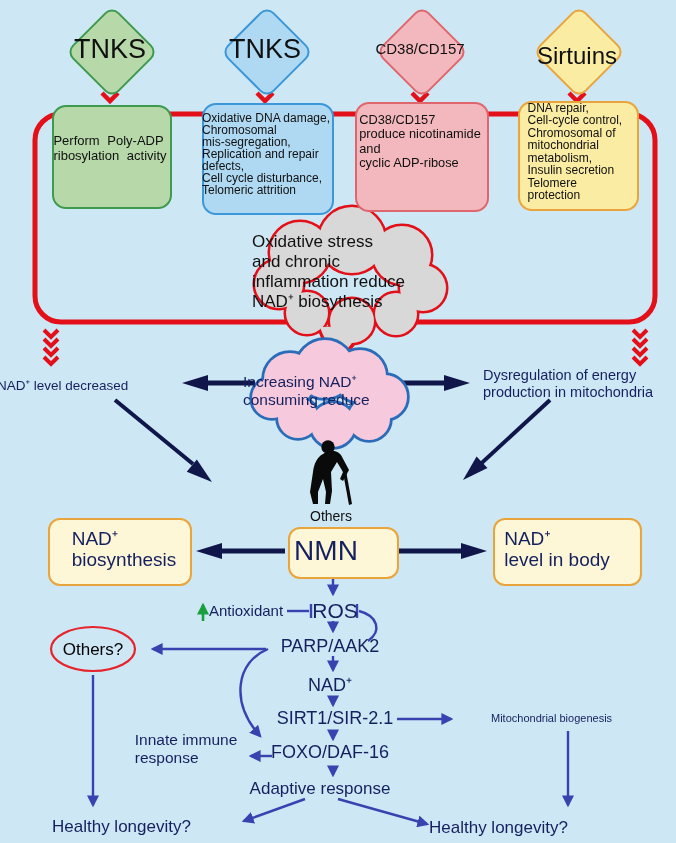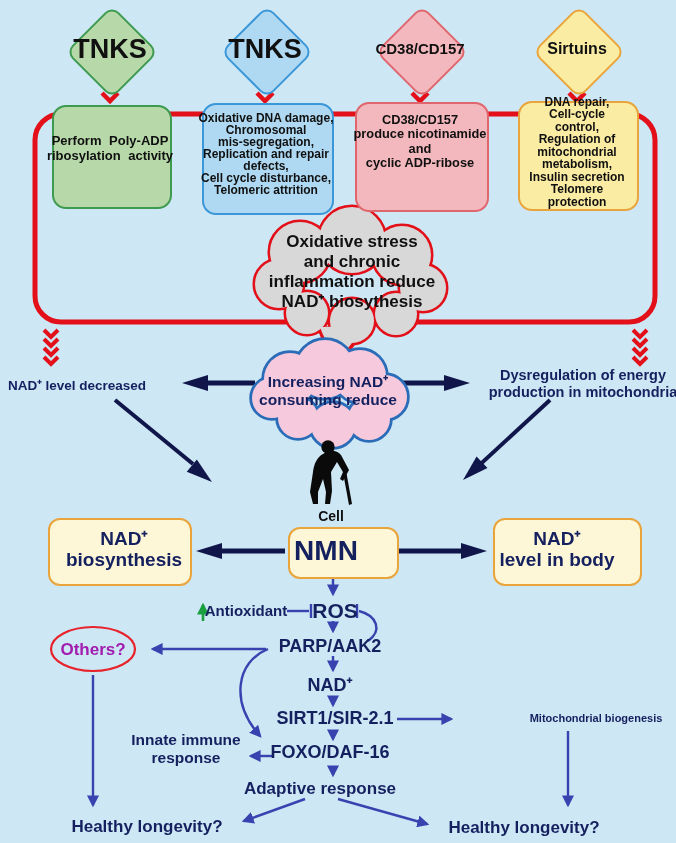--- a/index.html
+++ b/index.html
@@ -4,25 +4,25 @@
 <style>
   html,body{margin:0;padding:0}
   body{
     width:676px;height:843px;position:relative;overflow:hidden;
     background:#cde7f5;
     font-family:"Liberation Sans",sans-serif;
   }
   svg.layer{position:absolute;left:0;top:0;width:676px;height:843px}
   .lbl{
     position:absolute;transform:translate(-50%,-50%);
-    text-align:center;white-space:pre-line;font-weight:700;
+    text-align:left;white-space:pre-line;font-weight:400;
     line-height:1.18;color:#15205f;
   }
   .black{color:#101010}
-  .red{color:#a21caf}
+  .red{color:#000000}
   .diamond{
     position:absolute;width:62px;height:62px;
     transform:rotate(45deg);border-radius:10px;border:2.6px solid;
   }
   .tbox{position:absolute;border-radius:14px;border:2.6px solid}
   .ybox{position:absolute;border-radius:12px;border:2.6px solid #e9a43b;background:#fdf7d8}
 </style>
 </head>
 <body>
 
@@ -170,21 +170,21 @@
 </svg>
 
 <div class="diamond" style="left:79px;top:19px;background:#b7d9aa;border-color:#3d9a4e"></div>
 <div class="diamond" style="left:234px;top:19px;background:#afd9f2;border-color:#3b97d8"></div>
 <div class="diamond" style="left:389px;top:19px;background:#f3b8bd;border-color:#e0666d"></div>
 <div class="diamond" style="left:546px;top:19px;background:#faeda3;border-color:#e9a43b"></div>
 
 <div class="lbl black" style="left:110px;top:50px;font-size:27px">TNKS</div>
 <div class="lbl black" style="left:265px;top:50px;font-size:27px">TNKS</div>
 <div class="lbl black" style="left:420px;top:49px;font-size:15px">CD38/CD157</div>
-<div class="lbl black" style="left:577px;top:49px;font-size:16px">Sirtuins</div>
+<div class="lbl black" style="left:577px;top:56px;font-size:24px">Sirtuins</div>
 
 <div class="tbox" style="left:52px;top:105px;width:116px;height:100px;background:#b7d9aa;border-color:#3d9a4e"></div>
 <div class="tbox" style="left:202px;top:103px;width:128px;height:108px;background:#afd9f2;border-color:#3b97d8"></div>
 <div class="tbox" style="left:355px;top:102px;width:130px;height:106px;background:#f3b8bd;border-color:#e0666d"></div>
 <div class="tbox" style="left:518px;top:101px;width:117px;height:106px;background:#faeda3;border-color:#e9a43b"></div>
 
 <div class="lbl black" style="left:110px;top:148px;font-size:13px;word-spacing:4px">Perform Poly-ADP
 ribosylation activity</div>
 <div class="lbl black" style="left:266px;top:154px;font-size:12px;line-height:1.0">Oxidative DNA damage,
 Chromosomal
@@ -192,36 +192,36 @@
 Replication and repair
 defects,
 Cell cycle disturbance,
 Telomeric attrition</div>
 <div class="lbl black" style="left:420px;top:142px;font-size:12.8px;line-height:1.12">CD38/CD157
 produce nicotinamide
 and
 cyclic ADP-ribose</div>
 <div class="lbl black" style="left:577px;top:152px;font-size:12px;line-height:1.04">DNA repair,
 Cell-cycle control,
-Regulation of
+Chromosomal of
 mitochondrial
 metabolism,
 Insulin secretion
 Telomere protection</div>
 
 <div class="lbl black" style="left:352px;top:272px;font-size:17px;width:200px">Oxidative stress
 and chronic
 inflammation reduce
 NAD⁺ biosythesis</div>
 <div class="lbl" style="left:328px;top:391px;font-size:15.5px;width:170px">Increasing NAD⁺
 consuming reduce</div>
 <div class="lbl" style="left:77px;top:386px;font-size:13.5px;width:160px">NAD⁺ level decreased</div>
 <div class="lbl" style="left:583px;top:384px;font-size:14.5px;width:200px">Dysregulation of energy
 production in mitochondria</div>
-<div class="lbl black" style="left:331px;top:516px;font-size:14px">Cell</div>
+<div class="lbl black" style="left:331px;top:516px;font-size:14px">Others</div>
 
 <div class="ybox" style="left:48px;top:518px;width:140px;height:64px"></div>
 <div class="ybox" style="left:288px;top:527px;width:107px;height:48px"></div>
 <div class="ybox" style="left:493px;top:518px;width:145px;height:64px"></div>
 
 <div class="lbl" style="left:124px;top:550px;font-size:19px;line-height:1.1">NAD⁺
 biosynthesis</div>
 <div class="lbl" style="left:326px;top:551px;font-size:28px">NMN</div>
 <div class="lbl" style="left:557px;top:550px;font-size:19px;line-height:1.1">NAD⁺
 level in body</div>

